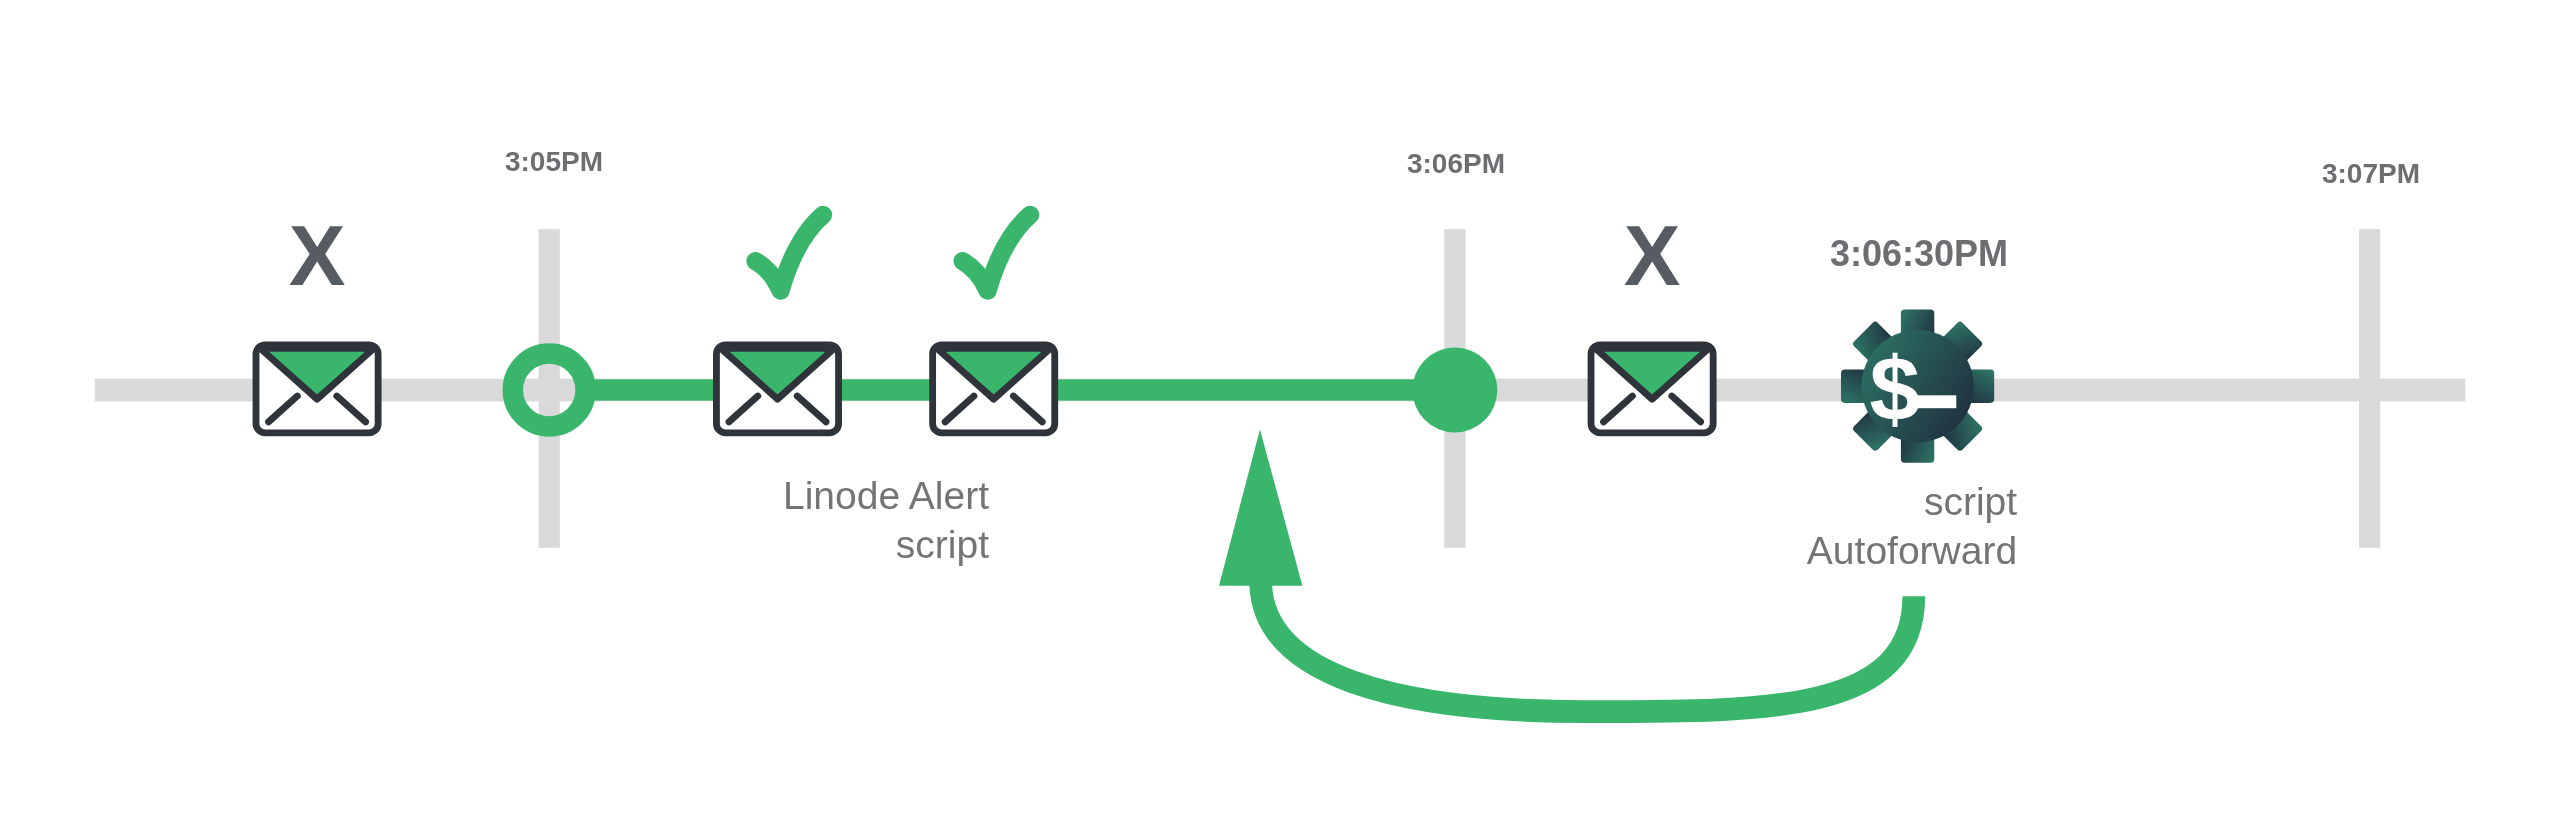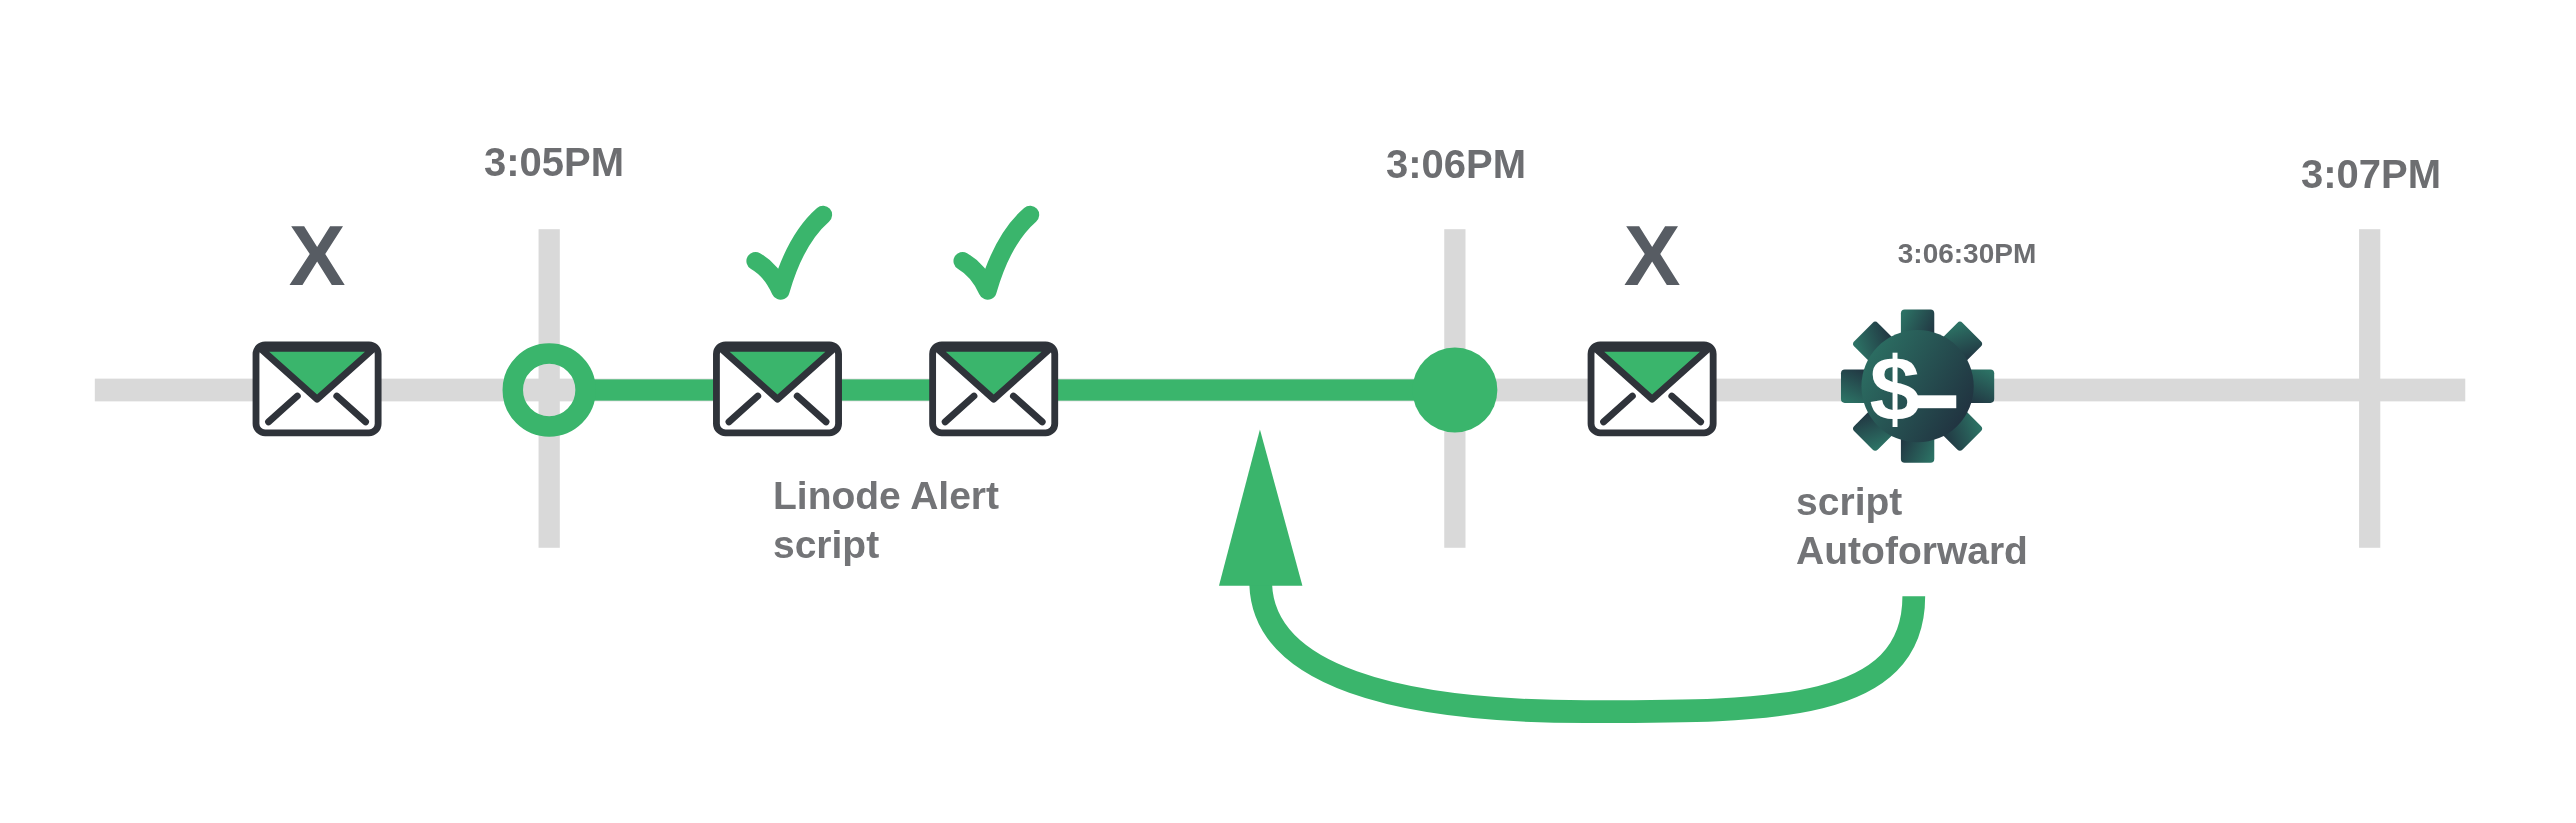--- a/index.html
+++ b/index.html
@@ -11,41 +11,41 @@
   .stage {
     position: relative;
     width: 2576px; height: 824px;
     font-family: "Liberation Sans", "DejaVu Sans", sans-serif;
   }
   svg.layer { position: absolute; left: 0; top: 0; }
   .ts {
     position: absolute;
     transform: translate(-50%, -50%);
     font-weight: 700;
-    font-size: 40px;
+    font-size: 28px;
     color: var(--timestamp-gray, #6d6e71);
     white-space: nowrap;
     letter-spacing: 0px;
   }
-  .ts.sub { font-size: 28px; margin-left: 48px; }
+  .ts.sub { font-size: 36px; }
   .xmark {
     position: absolute;
     transform: translate(-50%, -50%);
     font-weight: 700;
     font-size: 85px;
     color: var(--xmark-gray, #575c63);
   }
   .lbl {
     position: absolute;
     transform: translate(-50%, -50%);
-    font-weight: 700;
+    font-weight: 400;
     font-size: 39px;
     line-height: 49px;
     color: var(--label-gray, #737477);
-    text-align: left;
+    text-align: right;
     white-space: nowrap;
   }
   .gear-dollar {
     font-family: "Liberation Sans", "DejaVu Sans", sans-serif;
     font-weight: 700;
     font-size: 120px;
     fill: var(--white, #ffffff);
   }
 </style>
 </head>

